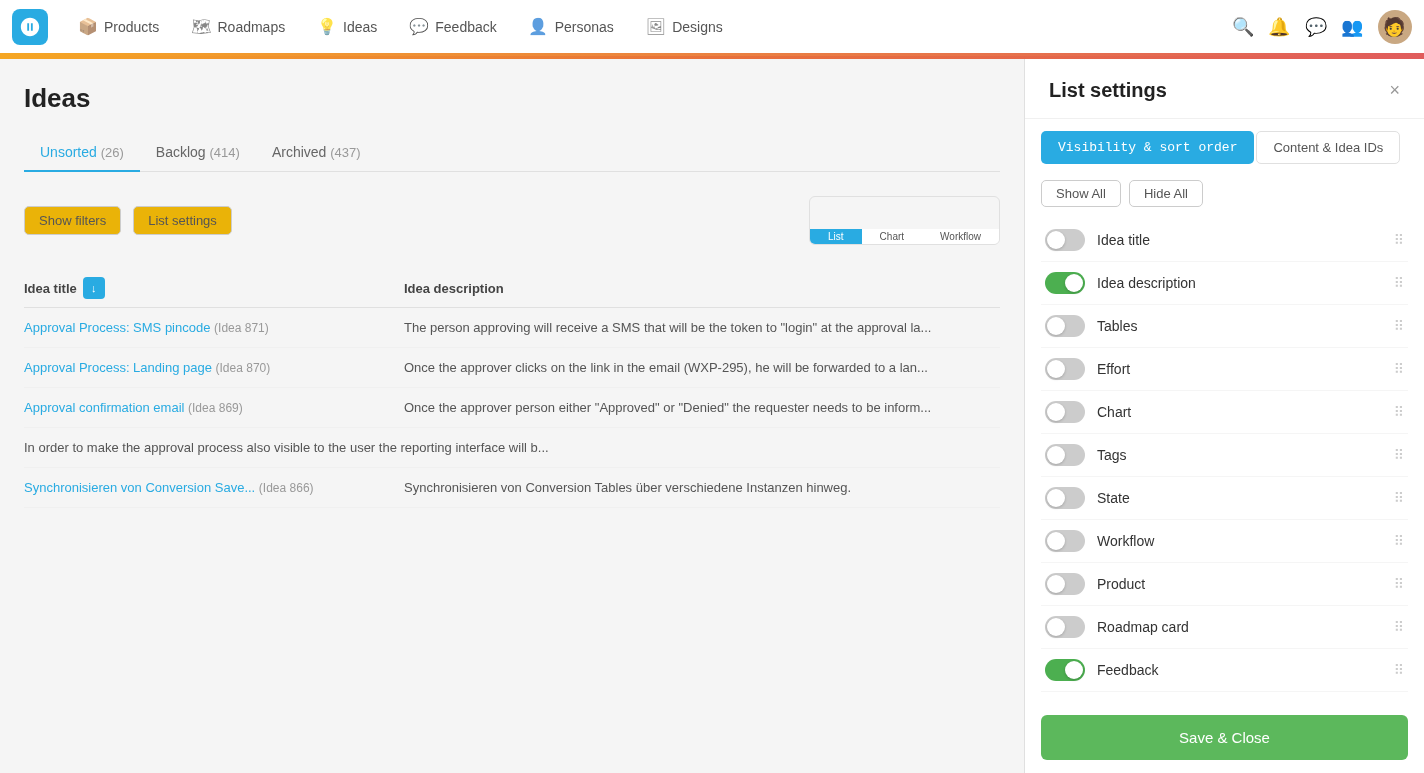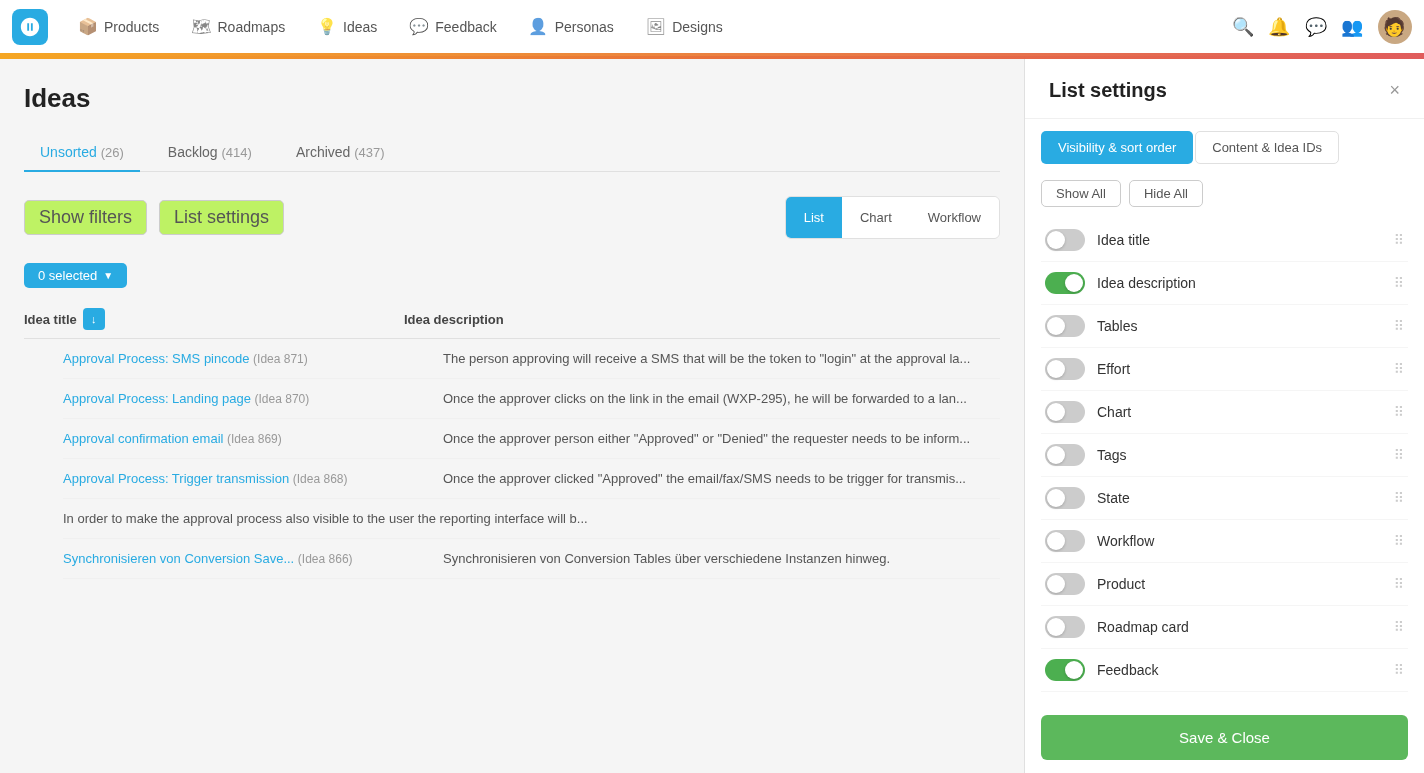--- a/index.html
+++ b/index.html
@@ -31,37 +31,37 @@
     }
 
     
     .main-container { display: flex; height: calc(100vh - 56px); }
 
     
     .left-panel { flex: 1; overflow: auto; padding: 24px 24px 0; }
     .page-title { font-size: 26px; font-weight: 600; color: #222; margin-bottom: 20px; }
 
     
-    .tabs-row { display: flex; align-items: center; gap: 12px; margin-bottom: 16px; border-bottom: 1px solid #e0e0e0; }
+    .tabs-row { display: flex; align-items: center; gap: 0; margin-bottom: 16px; border-bottom: 1px solid #e0e0e0; }
     .tab-item {
       padding: 10px 16px; cursor: pointer; color: #666; font-size: 14px; border-bottom: 2px solid transparent; margin-bottom: -1px;
     }
     .tab-item .tab-count { color: #999; font-size: 13px; }
     .tab-item.active { color: #29abe2; border-bottom-color: #29abe2; font-weight: 500; }
 
     
     .toolbar { display: flex; align-items: center; justify-content: space-between; margin-bottom: 16px; padding: 8px 0; }
     .toolbar-left { display: flex; align-items: center; gap: 12px; }
     .toolbar-btn {
-      padding: 6px 14px; border: 1px solid #ccc; background: #bef264; border-radius: 5px;
-      cursor: pointer; color: #555; font-size: 18px;
+      padding: 6px 14px; border: 1px solid #ccc; background: #eab308; border-radius: 5px;
+      cursor: pointer; color: #555; font-size: 13px;
     }
     .view-switcher { display: flex; border-radius: 6px; overflow: hidden; border: 1px solid #e0e0e0; }
     .view-btn {
-      padding: 13px 18px; cursor: pointer; font-size: 13px; background: #fff; color: #555; border: none;
+      padding: 2px 18px; cursor: pointer; font-size: 10px; background: #fff; color: #555; border: none; margin-top: 32px;
     }
     .view-btn.active { background: #29abe2; color: #fff; }
 
     
     .selected-row { display: flex; align-items: center; gap: 8px; margin-bottom: 12px; }
     .selected-badge {
       background: #29abe2; color: #fff; border-radius: 5px; padding: 5px 14px; font-size: 13px;
       display: flex; align-items: center; gap: 6px;
     }
     .selected-badge .chevron { font-size: 10px; }
@@ -75,21 +75,20 @@
     .col-title .sort-icon {
       width: 22px; height: 22px; background: #29abe2; border-radius: 4px;
       display: flex; align-items: center; justify-content: center; color: #fff; font-size: 11px;
     }
     .col-desc { flex: 1; }
 
     
     .table-row {
       display: flex; align-items: flex-start; padding: 12px 0; border-bottom: 1px solid #f0f0f0;
       font-size: 13px;
-      margin-left: 39px;
     }
     .row-title { flex: 0 0 380px; padding-right: 16px; }
     .row-title-link { color: #29abe2; cursor: pointer; text-decoration: none; }
     .idea-id { color: #999; font-size: 12px; }
     .row-desc { flex: 1; color: #555; overflow: hidden; text-overflow: ellipsis; white-space: nowrap; max-width: 580px; }
 
     
     .right-panel {
       width: 400px; background: #fff; border-left: 1px solid #e0e0e0;
       display: flex; flex-direction: column; flex-shrink: 0;
@@ -100,21 +99,21 @@
     }
     .panel-title { font-size: 20px; font-weight: 600; color: #222; }
     .close-btn { color: #999; cursor: pointer; font-size: 18px; background: none; border: none; }
 
     
     .panel-tabs { display: flex; padding: 12px 16px; gap: 2px; }
     .panel-tab {
       padding: 8px 16px; border-radius: 5px; cursor: pointer; font-size: 13px; font-weight: 500;
       border: 1px solid transparent;
     }
-    .panel-tab.active { background: #29abe2; color: #fff; }
+    .panel-tab.active { background: #29abe2; color: #fff; font-family: Liberation Mono, monospace; }
     .panel-tab:not(.active) { background: #fff; color: #555; border-color: #e0e0e0; }
 
     
     .show-hide-row { display: flex; gap: 8px; padding: 4px 16px 12px; }
     .sh-btn {
       padding: 5px 14px; border: 1px solid #ccc; border-radius: 5px; background: #fff;
       cursor: pointer; color: #555; font-size: 13px;
     }
 
     
@@ -230,26 +229,20 @@
         <button class="toolbar-btn">Show filters</button>
         <button class="toolbar-btn">List settings</button>
       </div>
       <div class="view-switcher">
         <button class="view-btn active">List</button>
         <button class="view-btn">Chart</button>
         <button class="view-btn">Workflow</button>
       </div>
     </div>
 
-    <div class="selected-row">
-      <div class="selected-badge">
-        <span>0 selected</span>
-        <span class="chevron">▼</span>
-      </div>
-    </div>
 
     <div class="table-header">
       <div class="col-title">
         <span>Idea title</span>
         <div class="sort-icon">↓</div>
       </div>
       <div class="col-desc">
         <span>Idea description</span>
       </div>
     </div>
@@ -270,27 +263,20 @@
       <div class="row-desc">Once the approver clicks on the link in the email (WXP-295), he will be forwarded to a lan...</div>
     </div>
         <div class="table-row">
       <div class="row-title">
         <a class="row-title-link">Approval confirmation email</a>
         <span class="idea-id"> (Idea 869)</span>
       </div>
       <div class="row-desc">Once the approver person either "Approved" or "Denied" the requester needs to be inform...</div>
     </div>
         <div class="table-row">
-      <div class="row-title">
-        <a class="row-title-link">Approval Process: Trigger transmission</a>
-        <span class="idea-id"> (Idea 868)</span>
-      </div>
-      <div class="row-desc">Once the approver clicked "Approved" the email/fax/SMS needs to be trigger for transmis...</div>
-    </div>
-        <div class="table-row">
       <div class="row-desc">In order to make the approval process also visible to the user the reporting interface will b...</div>
     </div>
         <div class="table-row">
       <div class="row-title">
         <a class="row-title-link">Synchronisieren von Conversion Save...</a>
         <span class="idea-id"> (Idea 866)</span>
       </div>
       <div class="row-desc">Synchronisieren von Conversion Tables über verschiedene Instanzen hinweg.</div>
     </div>
       </div>

